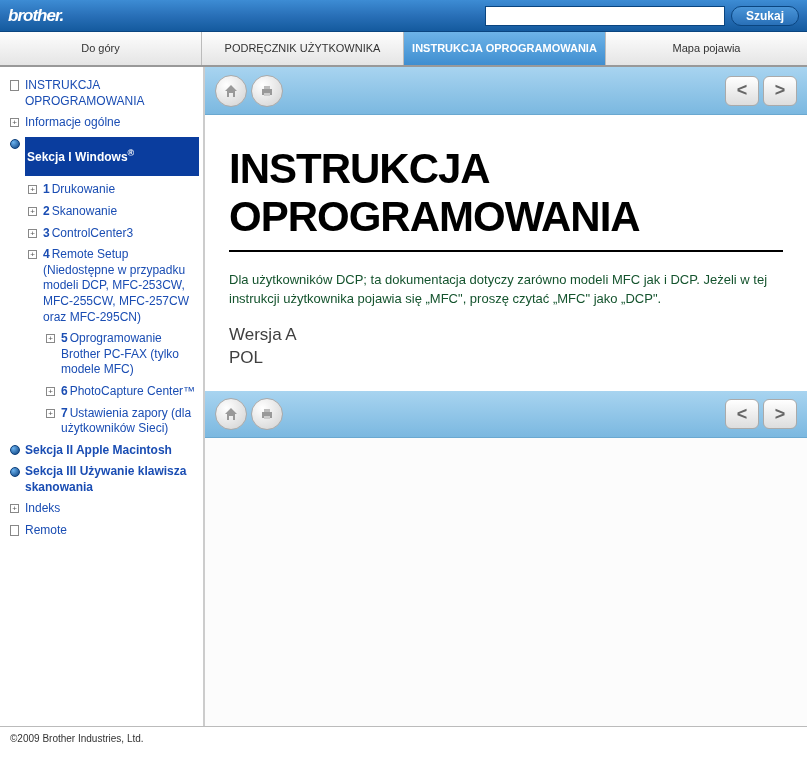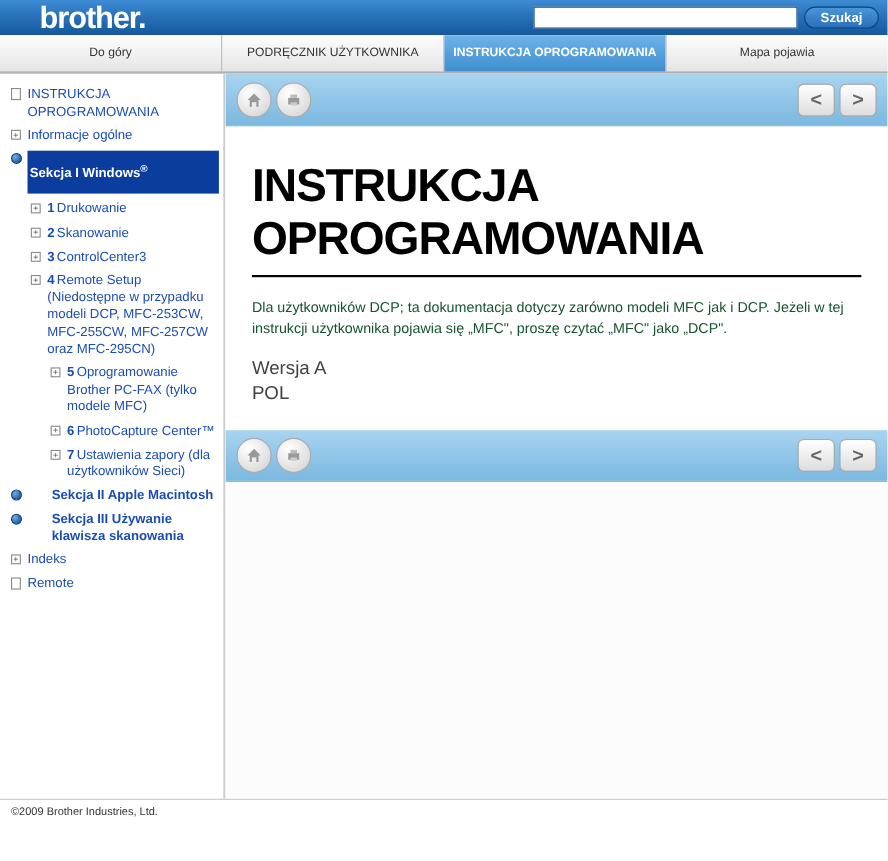--- a/index.html
+++ b/index.html
@@ -9,25 +9,25 @@
   .header-bar {
     background: linear-gradient(to bottom, #3d8cd4 0%, #2970b8 50%, #145a9e 100%);
     height: 32px;
     display: flex;
     align-items: center;
     padding: 0 8px;
     border-bottom: 1px solid #0a4580;
   }
   .brother-logo {
     color: #fff;
-    font-size: 28px;
-    font-weight: bold;
+    font-size: 17px;
+    font-weight: bold;
+    font-style: italic;
     letter-spacing: -1px;
     flex: 0 0 auto;
-    margin-left: 28px;
   }
   .search-area {
     margin-left: auto;
     display: flex;
     align-items: center;
     gap: 6px;
     border-radius: 10px;
   }
   .search-input {
     width: 240px;
@@ -133,21 +133,21 @@
     color: #1a4db3;
     flex: 1;
     line-height: 1.3;
   }
   .tree-label.selected {
     background: #0a3d9e;
     color: #fff;
     font-weight: bold;
     padding: 11px 2px;
   }
-  .tree-label.bold { font-weight: bold; margin-left: 22px; }
+  .tree-label.bold { font-weight: bold; }
   .tree-label .num { font-weight: bold; margin-right: 2px; }
   .tree-children { padding-left: 18px; }
   .tree-children2 { padding-left: 18px; }
   .sup { font-size: 9px; vertical-align: super; }
   
   
   .content {
     flex: 1;
     background: #fcfcfc;
     overflow-y: auto;

